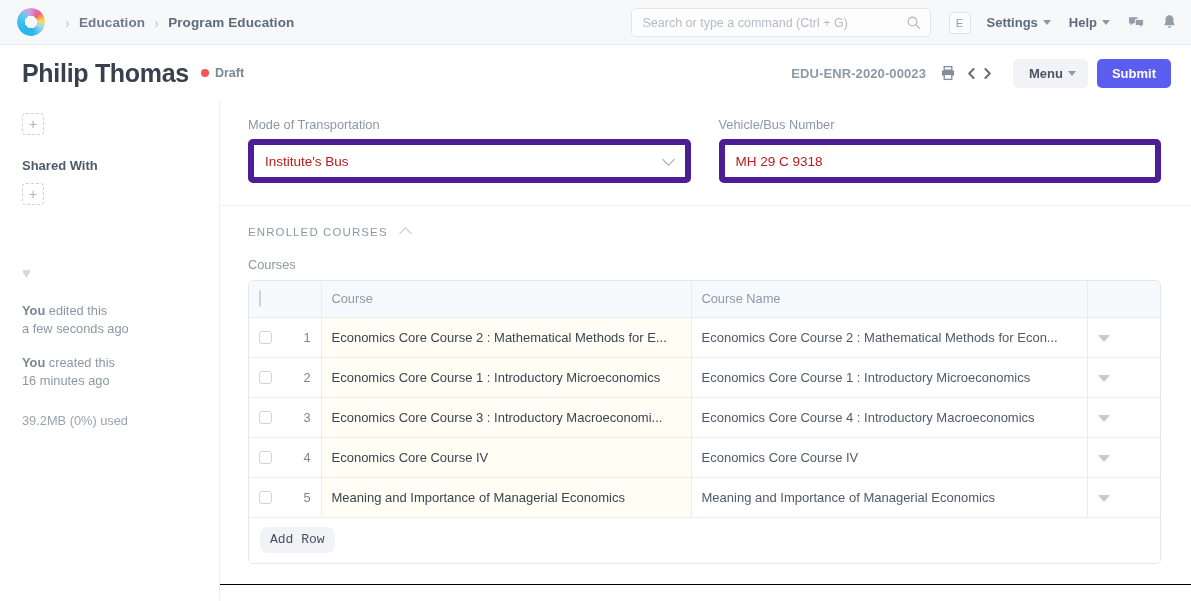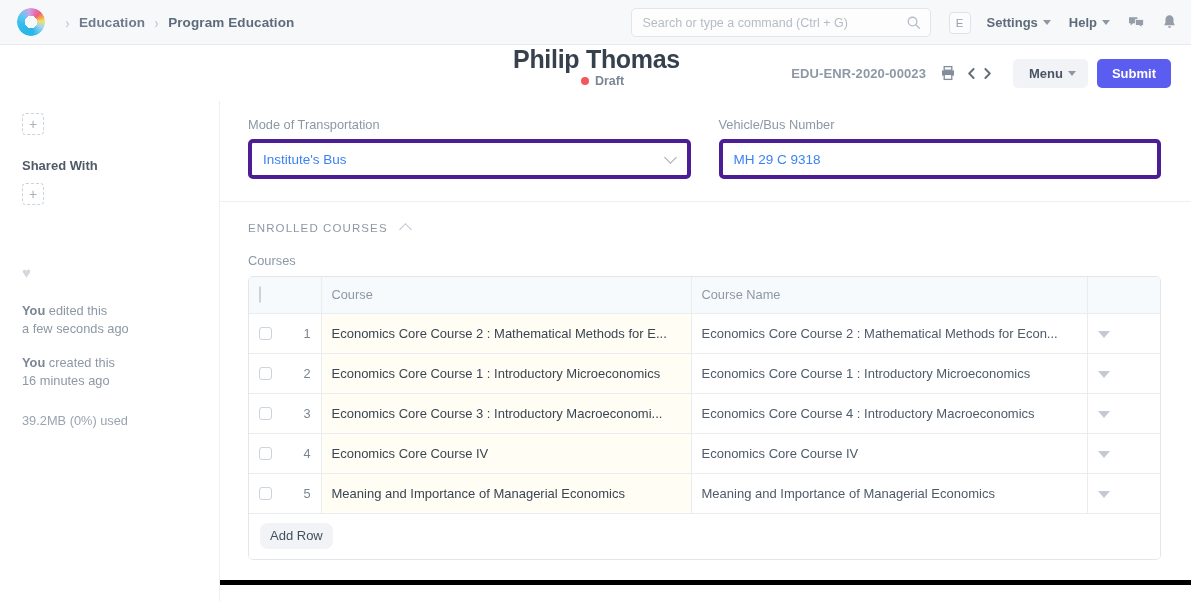--- a/index.html
+++ b/index.html
@@ -116,21 +116,20 @@
   .nav-ico:last-child { margin-right: 2px; }
 
   
   .pagehead {
     height: 56px;
     padding: 0 20px 0 22px;
     display: flex;
     align-items: center;
     position: relative;
     background: #fff;
-    flex-direction: column;
   }
   .doc-title {
     font-size: 25px;
     font-weight: bold;
     color: #36414d;
     letter-spacing: -.3px;
   }
   .status-wrap { display: flex; align-items: center; margin-left: 12px; }
   .status-dot {
     width: 8px; height: 8px; border-radius: 50%;
@@ -214,28 +213,28 @@
     gap: 28px;
   }
   .field { flex: 1; min-width: 0; }
   .field-label {
     font-size: 12.8px;
     color: #8d98a5;
     margin-bottom: 7px;
   }
   .control {
     height: 31px;
-    border: 4px solid #4c1d95;
+    border: 6px solid #4c1d95;
     border-radius: 5px;
     background: #fff;
     display: flex;
     align-items: center;
     padding: 16px 11px;
     font-size: 13.5px;
-    color: #3b82f6;
+    color: #b91c1c;
     position: relative;
   }
   .control.select::after {
     content: "";
     position: absolute;
     right: 12px; top: 12px;
     width: 8px; height: 8px;
     border-right: 1.6px solid #9aa4b0;
     border-bottom: 1.6px solid #9aa4b0;
     transform: rotate(45deg);
@@ -326,23 +325,23 @@
   .grid-foot { padding: 9px 10px 10px 11px; background: #fff; }
   .btn-addrow {
     background: #f1f3f6;
     color: #44505f;
     font-size: 13px;
     height: 26px;
     border-radius: 8px;
     padding: 0 10px;
     border: none;
     cursor: pointer;
-    font-family: Liberation Sans, sans-serif;
-  }
-  .grid-outer-pad { padding-bottom: 20px; border-bottom: 5px solid #000000; }
+    font-family: Liberation Mono, monospace;
+  }
+  .grid-outer-pad { padding-bottom: 20px; border-bottom: 1px solid #000000; }
 </style>
 </head>
 <body>
 
 <div class="navbar">
   <div class="logo-wrap">
     <div class="logo-ring"></div>
   </div>
   <span class="bc-sep">›</span>
   <span class="bc-link">Education</span>

